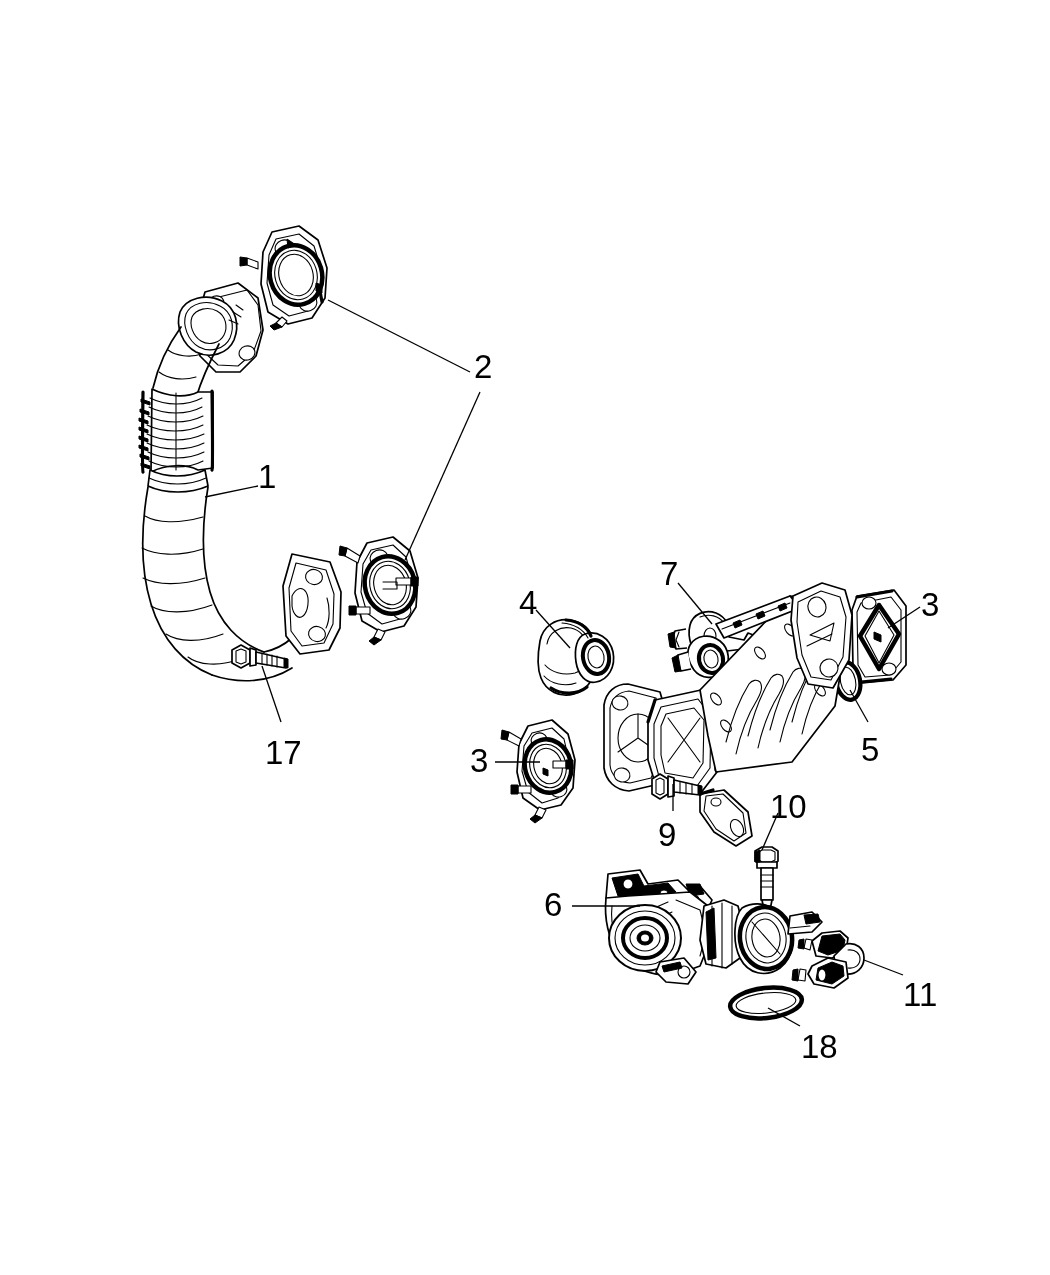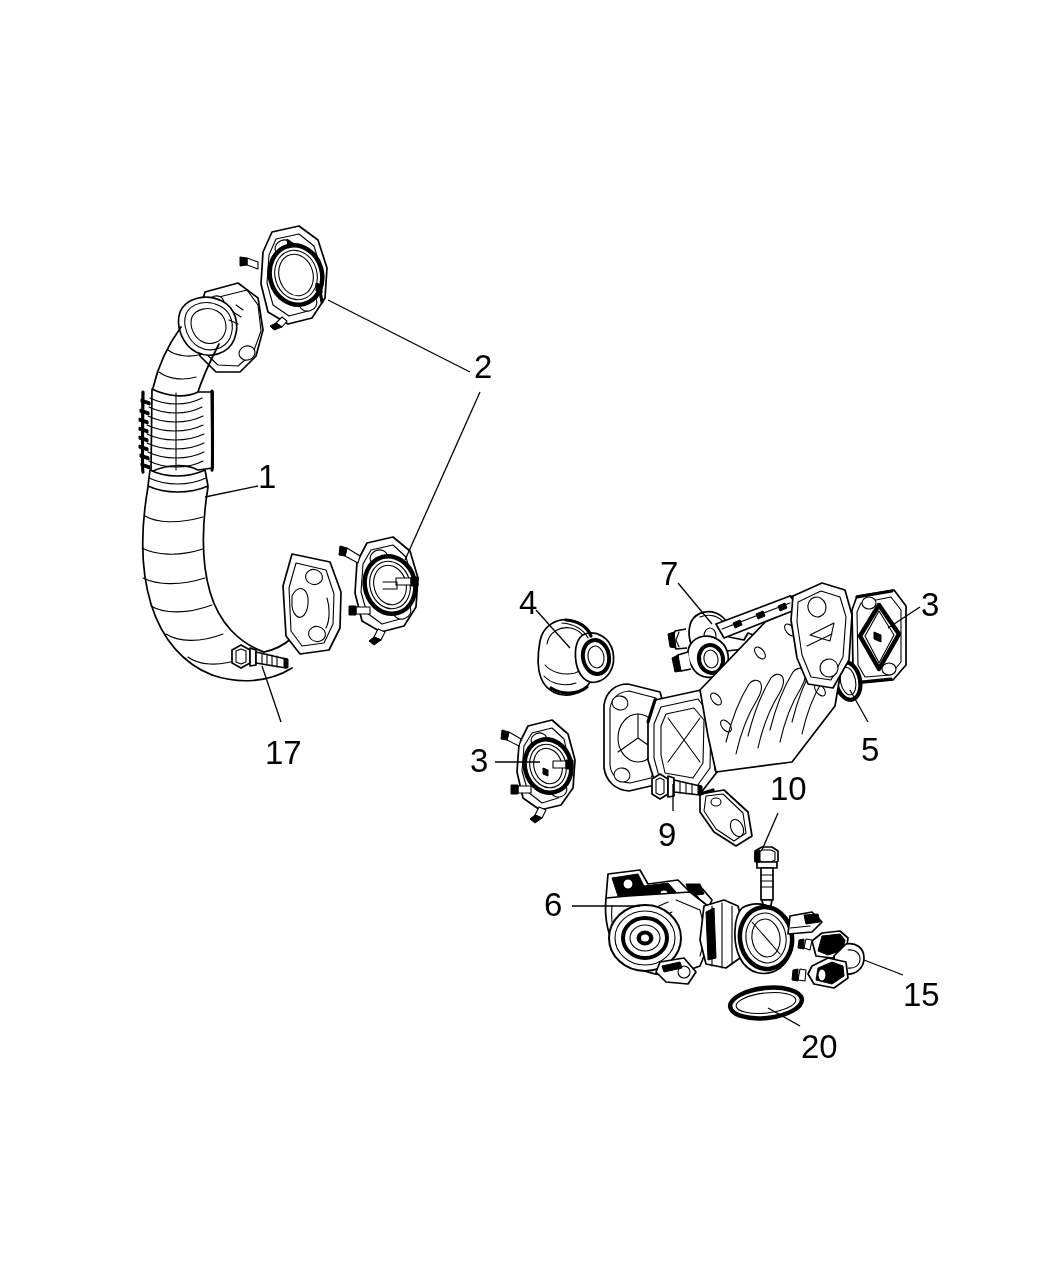--- a/index.html
+++ b/index.html
@@ -447,18 +447,18 @@
 
   <div class="callout" style="left:258px;top:460px;">1</div>
   <div class="callout" style="left:474px;top:350px;">2</div>
   <div class="callout" style="left:470px;top:744px;">3</div>
   <div class="callout" style="left:921px;top:588px;">3</div>
   <div class="callout" style="left:519px;top:586px;">4</div>
   <div class="callout" style="left:861px;top:733px;">5</div>
   <div class="callout" style="left:544px;top:888px;">6</div>
   <div class="callout" style="left:660px;top:557px;">7</div>
   <div class="callout" style="left:658px;top:818px;">9</div>
-  <div class="callout" style="left:770px;top:772px;">10</div>
-  <div class="callout" style="left:903px;top:978px;">15</div>
+  <div class="callout" style="left:770px;top:790px;">10</div>
+  <div class="callout" style="left:903px;top:978px;">11</div>
   <div class="callout" style="left:265px;top:736px;">17</div>
-  <div class="callout" style="left:801px;top:1030px;">20</div>
+  <div class="callout" style="left:801px;top:1030px;">18</div>
 
 </div>
 
 </body></html>

